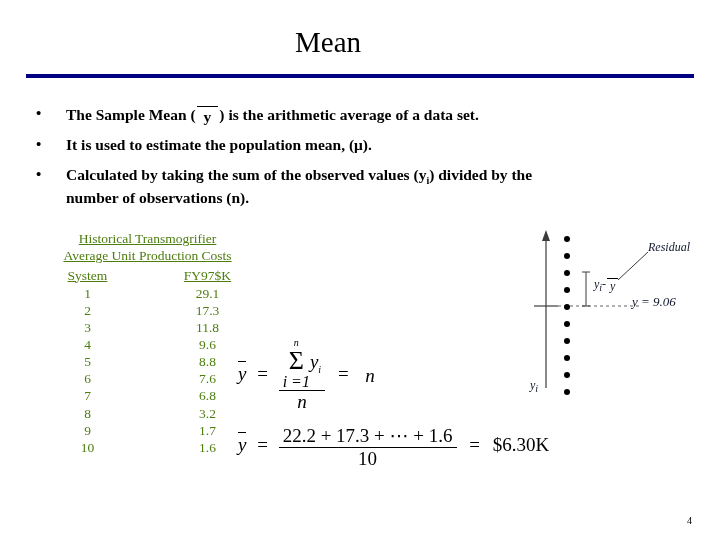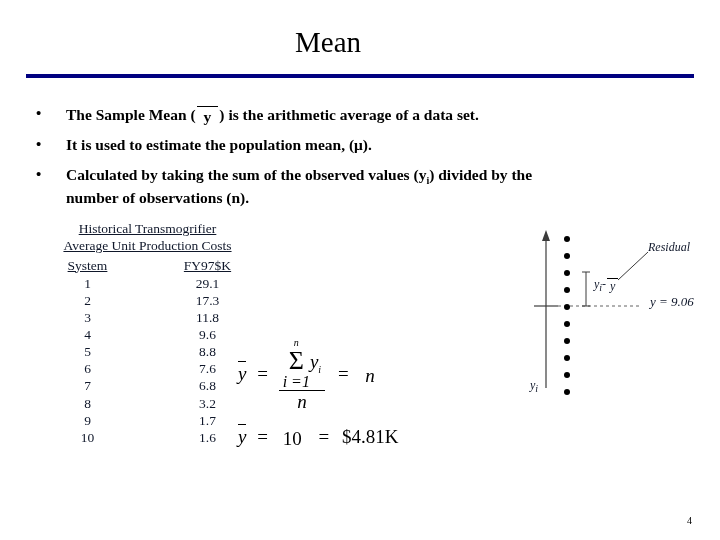--- a/index.html
+++ b/index.html
@@ -68,26 +68,26 @@
     top: 2px;
   }
   .sub {
     font-size: 10px;
     vertical-align: sub;
   }
   
   .tbl-block {
     position: absolute;
     left: 30px;
-    top: 220px;
+    top: 230px;
     width: 235px;
     text-align: center;
     font-size: 13.5px;
     font-family: "Liberation Serif", serif;
-    color: #0f172a;
+    color: #4d7c0f;
   }
   .tbl-head1, .tbl-head2 {
     text-decoration: underline;
     line-height: 1.28;
   }
   .tbl-cols {
     margin-top: 3px;
     display: flex;
     justify-content: center;
     gap: 48px;
@@ -260,24 +260,25 @@
         <span class="den italic">n</span>
       </span>
     </span>
   </div>
 
   <div class="math eq2">
     <span style="font-size:19px;">
       <span class="ybar">y</span>
       <span style="margin:0 6px;">=</span>
       <span class="frac">
+        <span class="num">22.2 + 17.3 + ⋯ + 1.6</span>
         <span class="den">10</span>
       </span>
       <span style="margin:0 8px;">=</span>
-      <span>$4.81K</span>
+      <span>$6.30K</span>
     </span>
   </div>
 
   <div class="diagram">
     <svg width="200" height="190" style="position:absolute;left:0;top:0;">
 
       <line x1="26" y1="12" x2="26" y2="160" stroke="#3b3b3b" stroke-width="1.2"></line>
       <polygon points="26,2 22,13 30,13" fill="#3b3b3b"></polygon>
 
       <line x1="14" y1="78" x2="38" y2="78" stroke="#3b3b3b" stroke-width="1.2"></line>
@@ -303,21 +304,21 @@
       <div class="dot-pt"></div>
       <div class="dot-pt"></div>
     </div>
 
     <div class="lbl" style="left:128px; top:12px; font-size:12px;">Residual</div>
 
     <div class="lbl" style="left:74px; top:48px; font-size:12px;">
       <span>y</span><span class="sub">i</span><span>-</span><span class="overbar" style="padding:0 3px;">y</span>
     </div>
 
-    <div class="lbl" style="left:130px; top:66px; font-size:13px;">y = 9.06</div>
+    <div class="lbl" style="left:112px; top:66px; font-size:13px;">y = 9.06</div>
 
     <div class="lbl" style="left:10px; top:150px; font-size:12px;">
       <span>y</span><span class="sub">i</span>
     </div>
   </div>
 
   <div class="page-num">4</div>
 
 </div>
 

